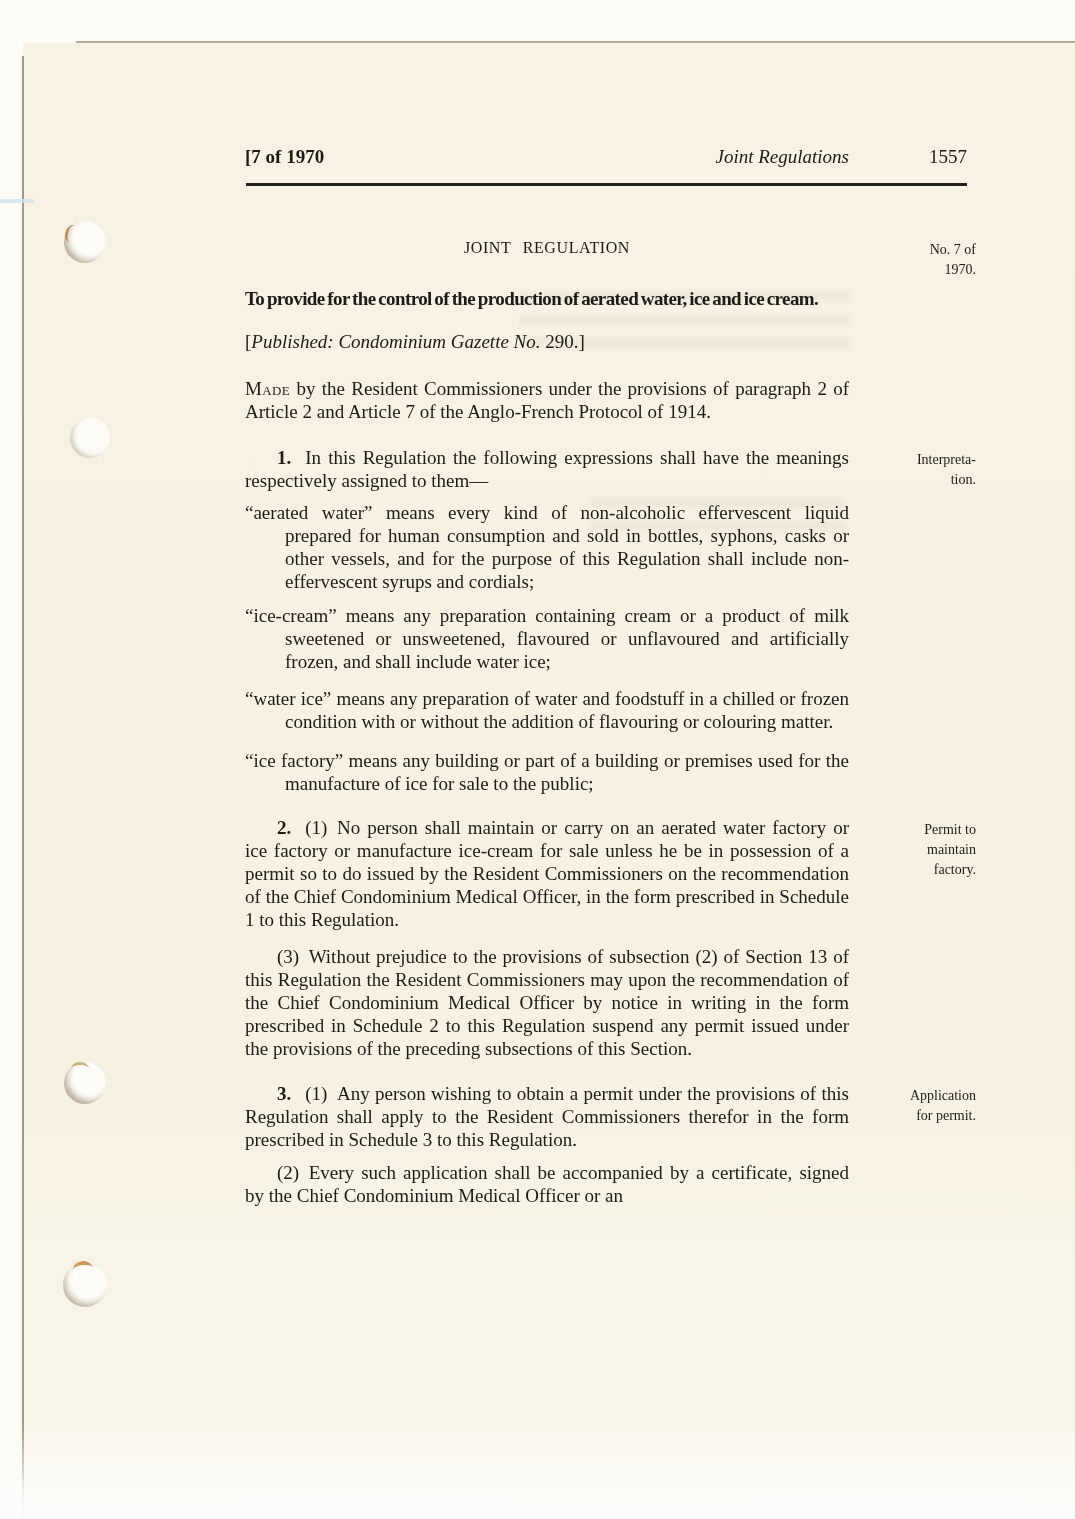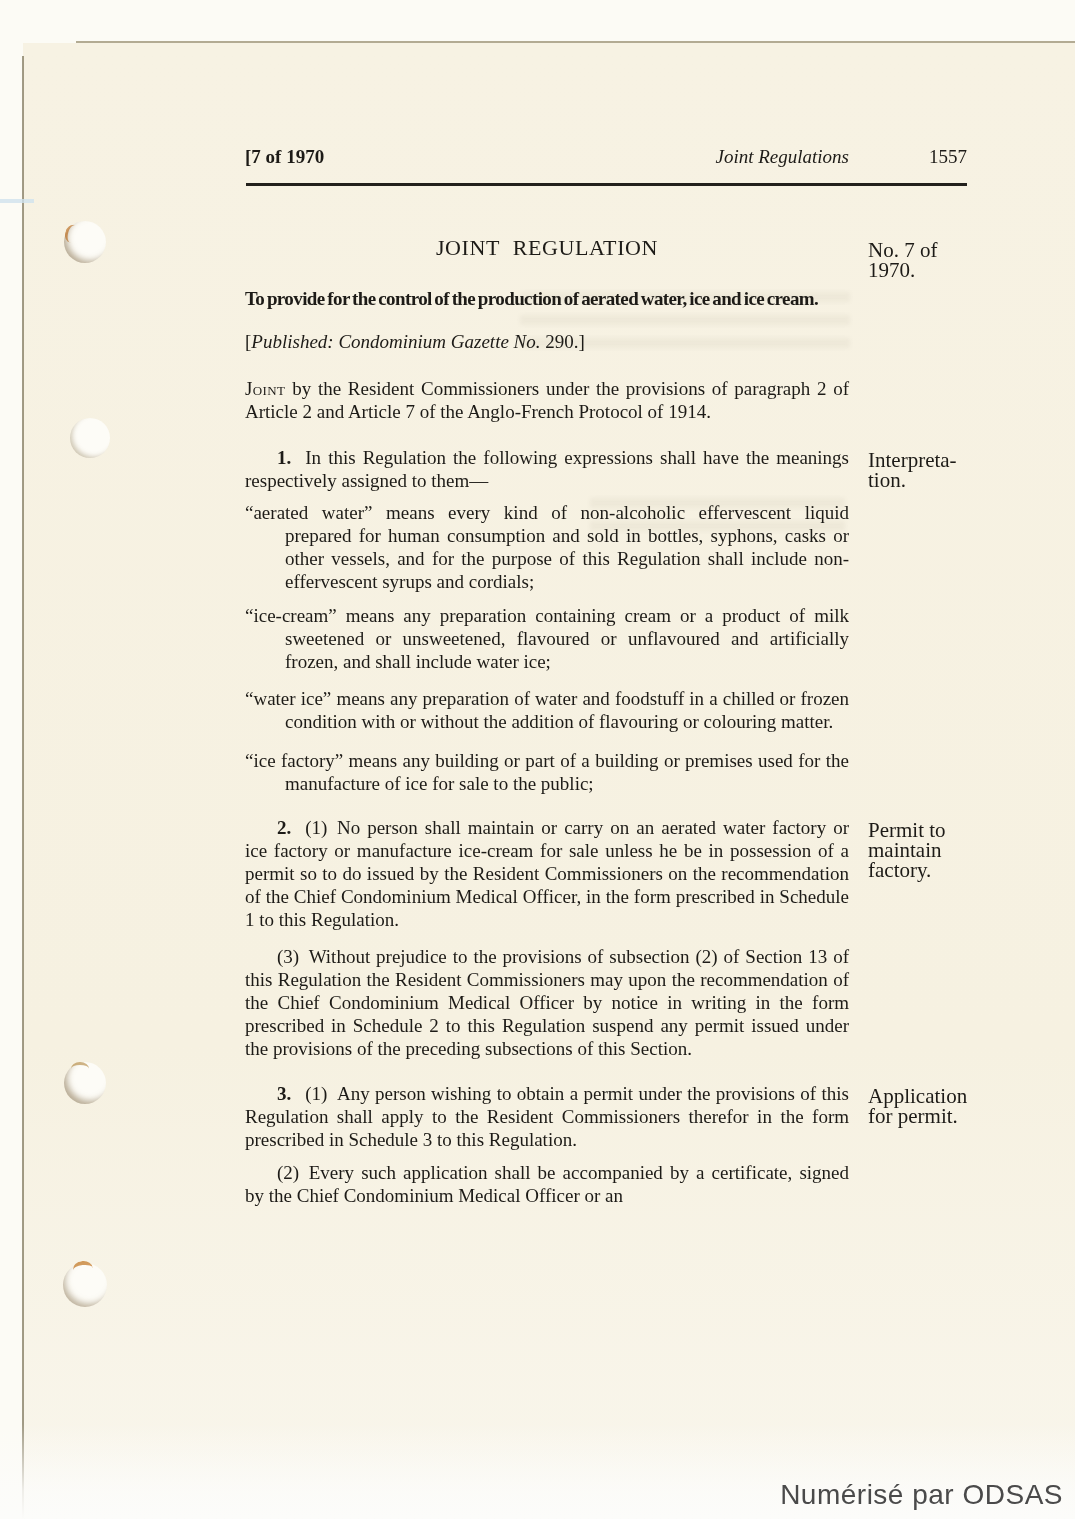--- a/index.html
+++ b/index.html
@@ -30,23 +30,23 @@
 
   .header-row{position:absolute;left:245px;top:146px;width:722px;height:26px;font-size:19px;}
   .running{position:absolute;left:0;width:604px;text-align:right;font-style:italic;}
   .issue{position:absolute;left:0;width:604px;font-weight:700;}
   .pageno{position:absolute;right:0;top:0;}
   .rule{position:absolute;left:246px;top:183px;width:721px;height:3px;background:#23211c;}
 
   .flow{position:absolute;left:245px;top:236px;width:604px;font-size:19px;line-height:23px;
         text-align:justify;}
   .sec{position:relative;}
-  .note{position:absolute;left:623px;top:4px;width:108px;font-size:21px;line-height:20px;
-        text-align:left;white-space:pre-line;text-indent:0;font-weight:400;}
-  .heading{margin:0;font-size:22px;font-weight:400;text-align:center;letter-spacing:.6px;
+  .note{position:absolute;left:623px;top:4px;width:108px;font-size:14px;line-height:20px;
+        text-align:right;white-space:pre-line;text-indent:0;font-weight:400;}
+  .heading{margin:0;font-size:16px;font-weight:400;text-align:center;letter-spacing:.6px;
            word-spacing:7px;line-height:24px;}
   .title{margin:27px 0 0;font-weight:700;padding-left:42px;text-indent:-42px;
          letter-spacing:-.6px;word-spacing:-1.5px;}
   .pub{margin:20px 0 0;}
   .pub .it{font-style:italic;}
   .made{margin:24px 0 0;}
   .sc{font-variant:small-caps;letter-spacing:.4px;}
   .para{margin:0;text-indent:32px;}
   .num{font-weight:700;margin-right:14px;}
   .def{margin:0;padding-left:40px;text-indent:-40px;}
@@ -91,21 +91,21 @@
     <div class="sec">
       <h1 class="heading">JOINT REGULATION</h1>
       <aside class="note">No. 7 of
 1970.</aside>
     </div>
 
     <p class="title">To provide for the control of the production of aerated water, ice and ice cream.</p>
 
     <p class="pub"><span>[</span><span class="it">Published: Condominium Gazette No.</span><span> 290.]</span></p>
 
-    <p class="made"><span class="sc">Joint</span> <span>by the Resident Commissioners under the provisions of paragraph 2 of Article 2 and Article 7 of the Anglo-French Protocol of 1914.</span></p>
+    <p class="made"><span class="sc">Made</span> <span>by the Resident Commissioners under the provisions of paragraph 2 of Article 2 and Article 7 of the Anglo-French Protocol of 1914.</span></p>
 
     <div class="sec s1">
       <p class="para"><span class="num">1.</span><span>In this Regulation the following expressions shall have the meanings respectively assigned to them—</span></p>
       <aside class="note">Interpreta-
 tion.</aside>
     </div>
 
     <p class="def d0">“aerated water” means every kind of non-alcoholic effervescent liquid prepared for human consumption and sold in bottles, syphons, casks or other vessels, and for the purpose of this Regulation shall include non-effervescent syrups and cordials;</p>
     <p class="def d1">“ice-cream” means any preparation containing cream or a product of milk sweetened or unsweetened, flavoured or unflavoured and artificially frozen, and shall include water ice;</p>
     <p class="def d3">“water ice” means any preparation of water and foodstuff in a chilled or frozen condition with or without the addition of flavouring or colouring matter.</p>
@@ -122,14 +122,13 @@
     <div class="sec s3">
       <p class="para"><span class="num">3.</span><span>(1) Any person wishing to obtain a permit under the provisions of this Regulation shall apply to the Resident Commissioners therefor in the form prescribed in Schedule 3 to this Regulation.</span></p>
       <aside class="note">Application
 for permit.</aside>
     </div>
     <p class="para p31">(2) Every such application shall be accompanied by a certificate, signed by the Chief Condominium Medical Officer or an</p>
 
   </div>
 
   <div class="fade-bottom"></div>
-  <div class="watermark">Numérisé par ODSAS</div>
 </div>
 
 </body></html>

